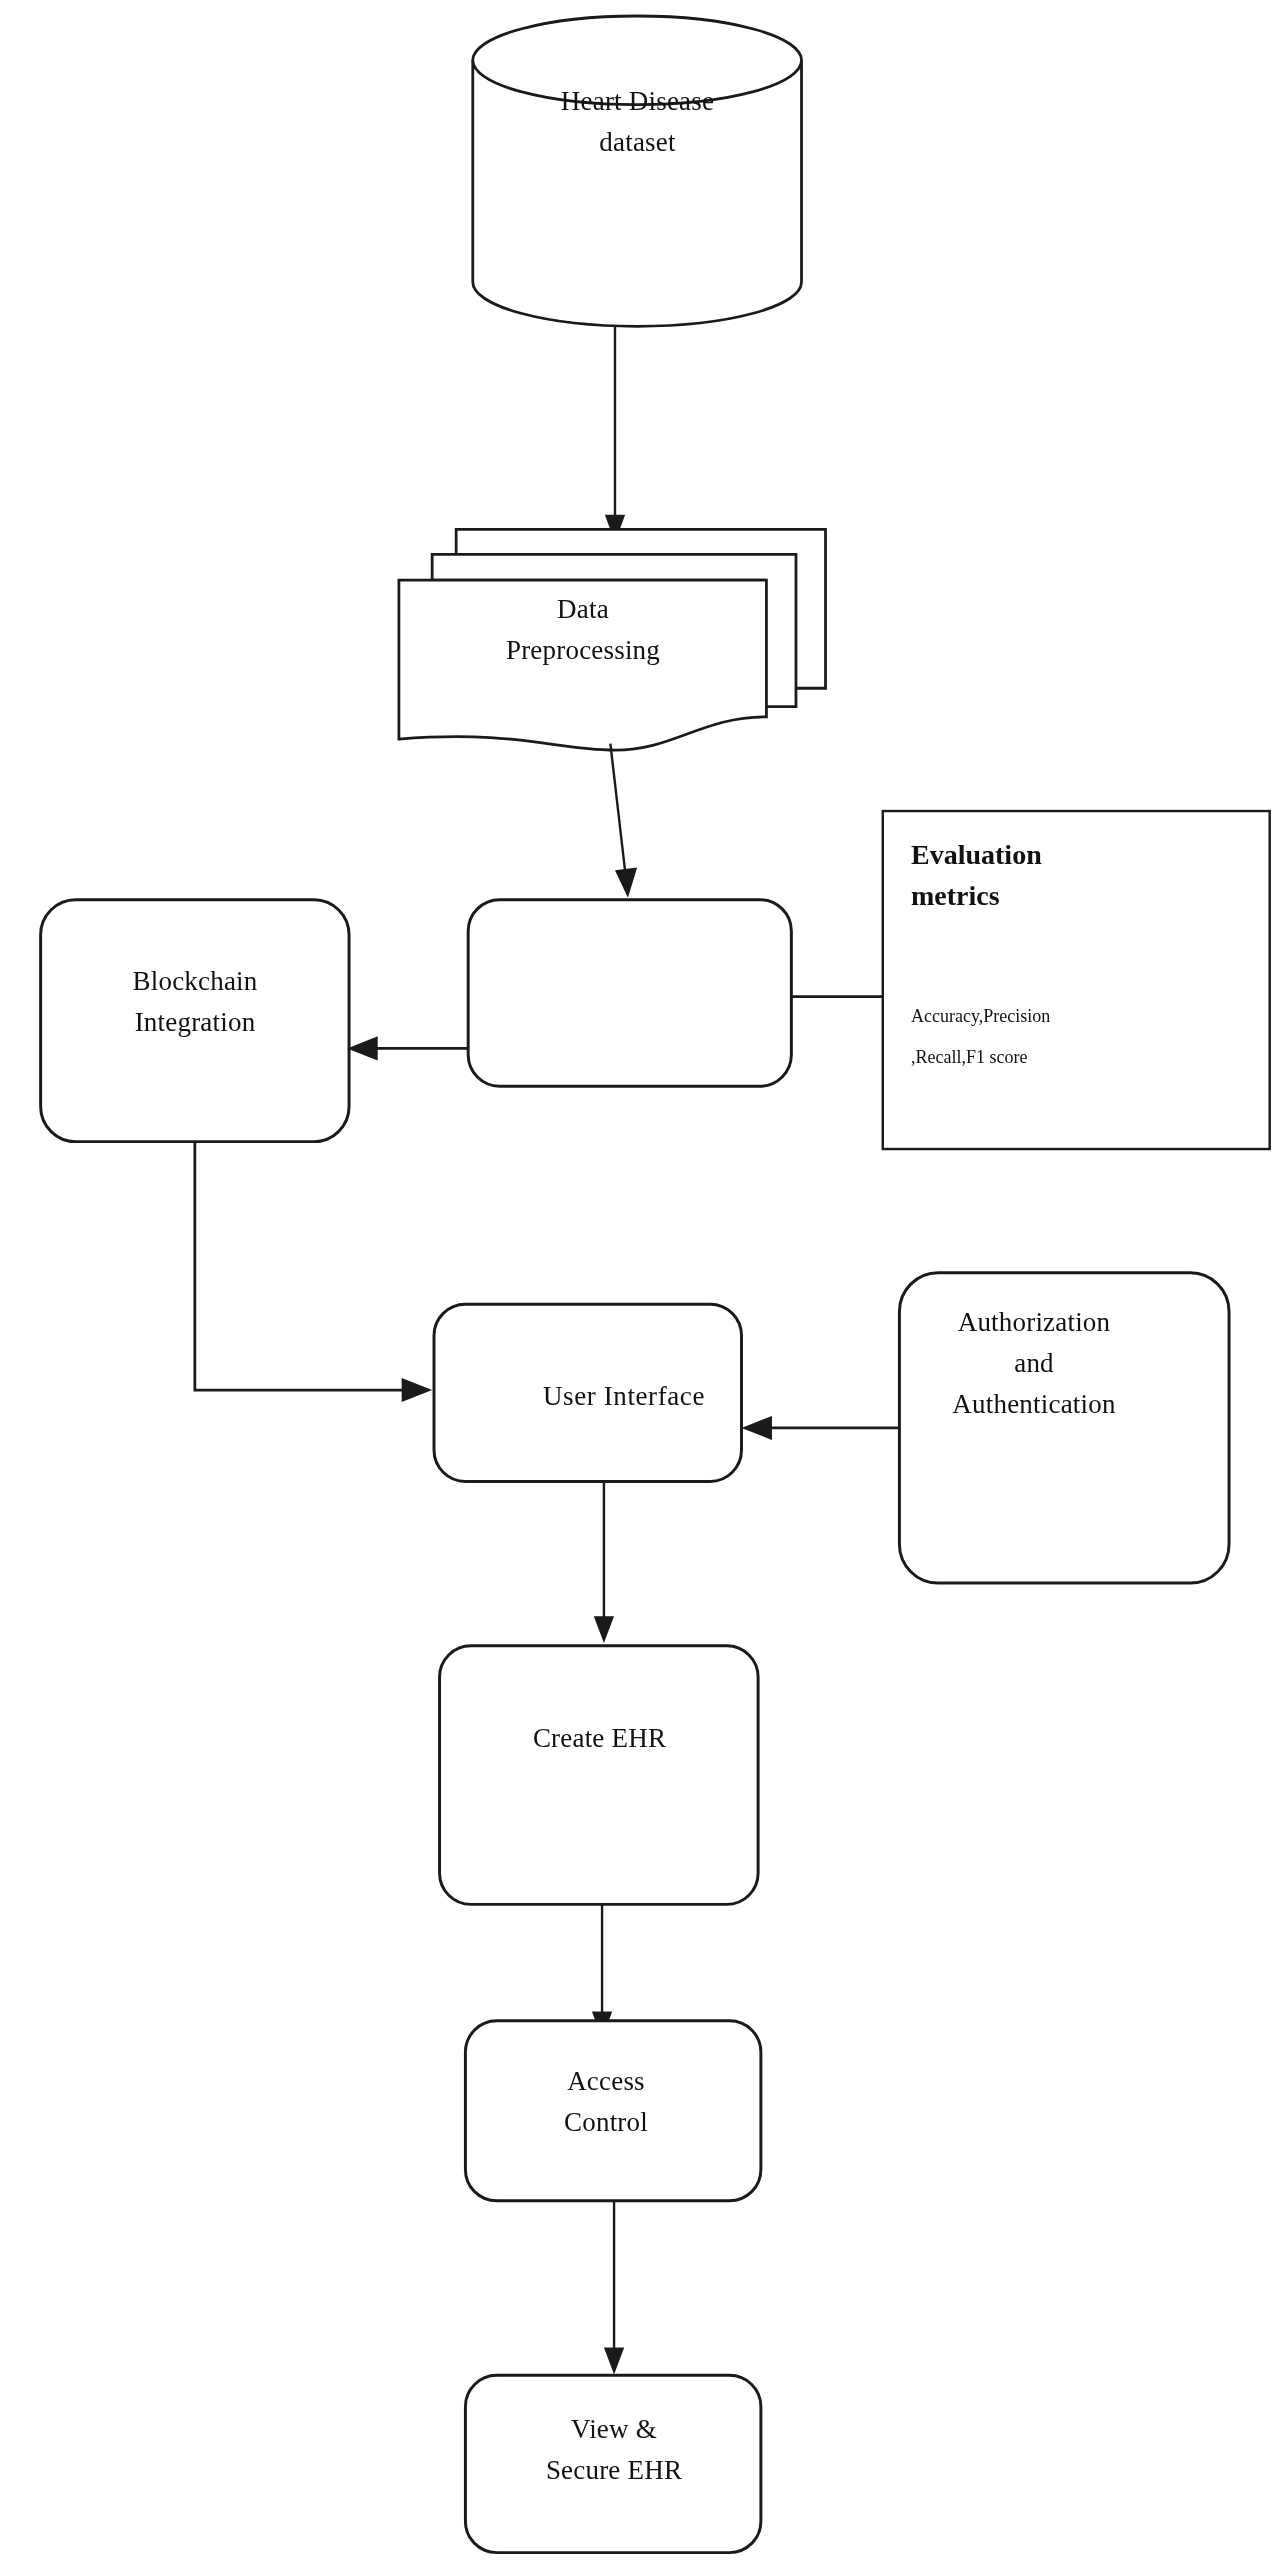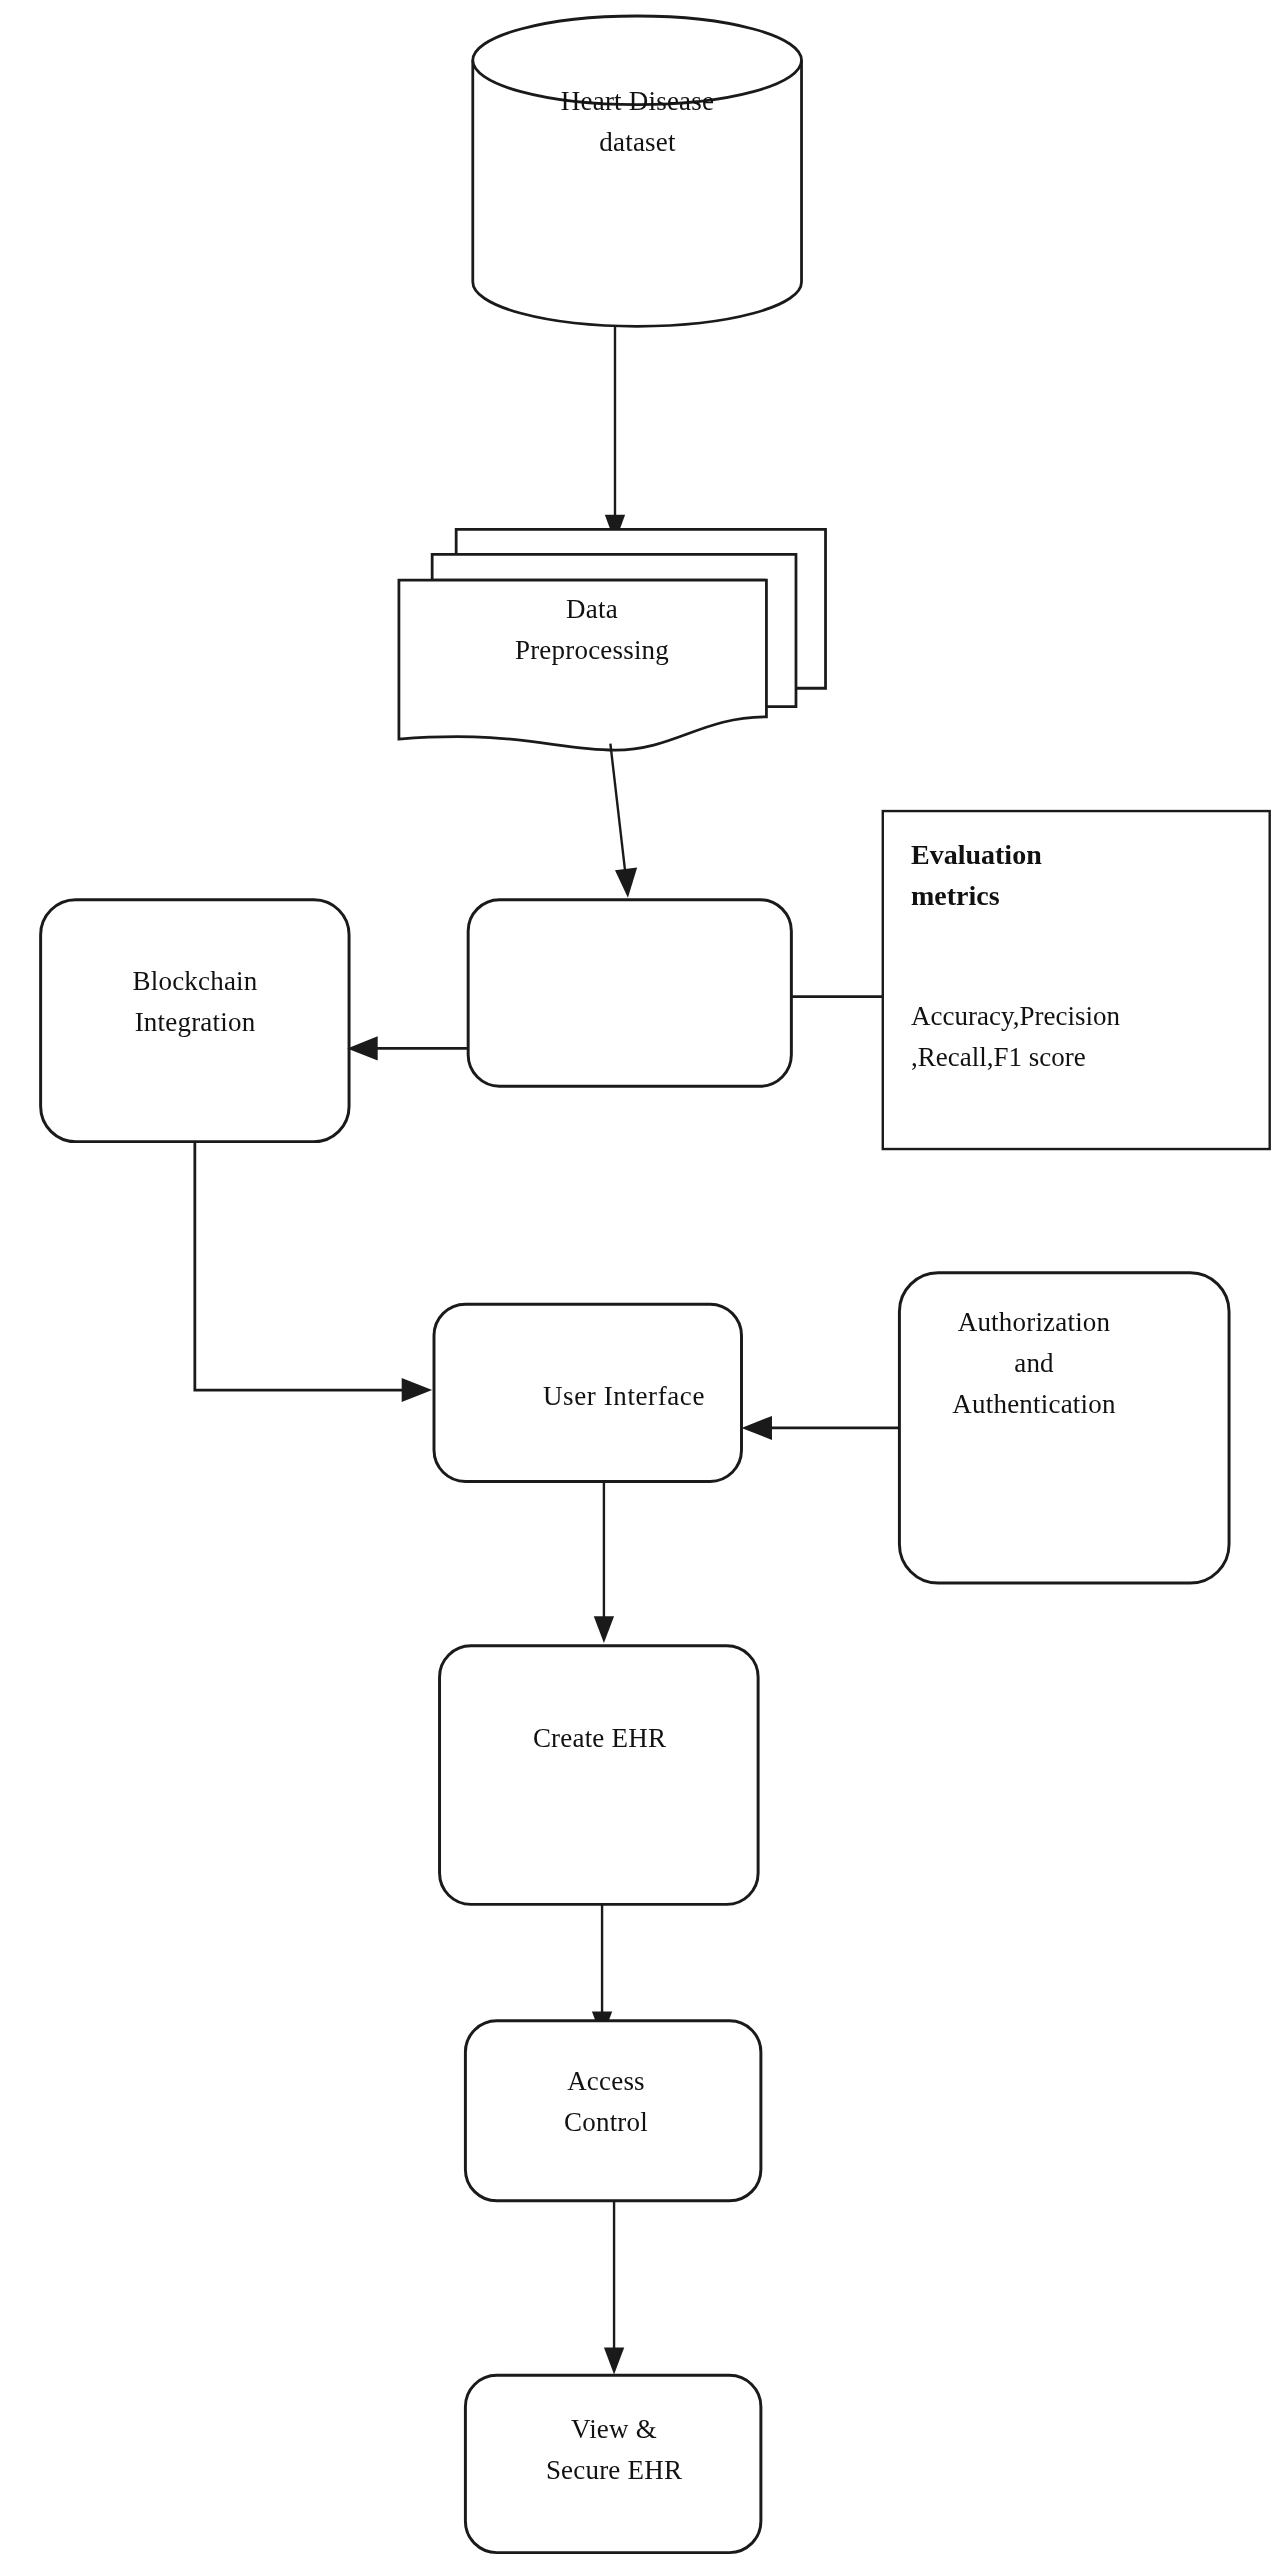--- a/index.html
+++ b/index.html
@@ -68,21 +68,21 @@
     line-height: 41px;
     letter-spacing: 0.2px;
     pointer-events: none;
     white-space: pre-line;
   }
   .metrics-label {
     position: absolute;
     text-align: left;
     color: #111111;
     font-family: "Liberation Serif", "DejaVu Serif", serif;
-    font-size: 27px;
+    font-size: 18px;
     line-height: 41px;
     white-space: pre-line;
   }
   .metrics-title {
     font-weight: bold;
     font-size: 28px;
   }
   .ui-label {
     letter-spacing: 0.6px;
   }
@@ -200,21 +200,21 @@
 
     <g>
       <rect class="node-shape" x="504" y="2572" width="320" height="192" rx="34" ry="34"></rect>
     </g>
 
   </svg>
 
   <div class="node-label" style="left:473px; top:81px; width:329px;">Heart Disease
 dataset</div>
 
-  <div class="node-label" style="left:399px; top:589px; width:368px;margin-left:9px;">Data
+  <div class="node-label" style="left:399px; top:589px; width:368px;">Data
 Preprocessing</div>
 
 
   <div class="node-label" style="left:41px; top:961px; width:308px;">Blockchain
 Integration</div>
 
   <div class="metrics-label metrics-title" style="left:911px; top:834px; width:351px;">Evaluation
 metrics</div>
 
   <div class="metrics-label" style="left:911px; top:996px; width:353px;">Accuracy,Precision

